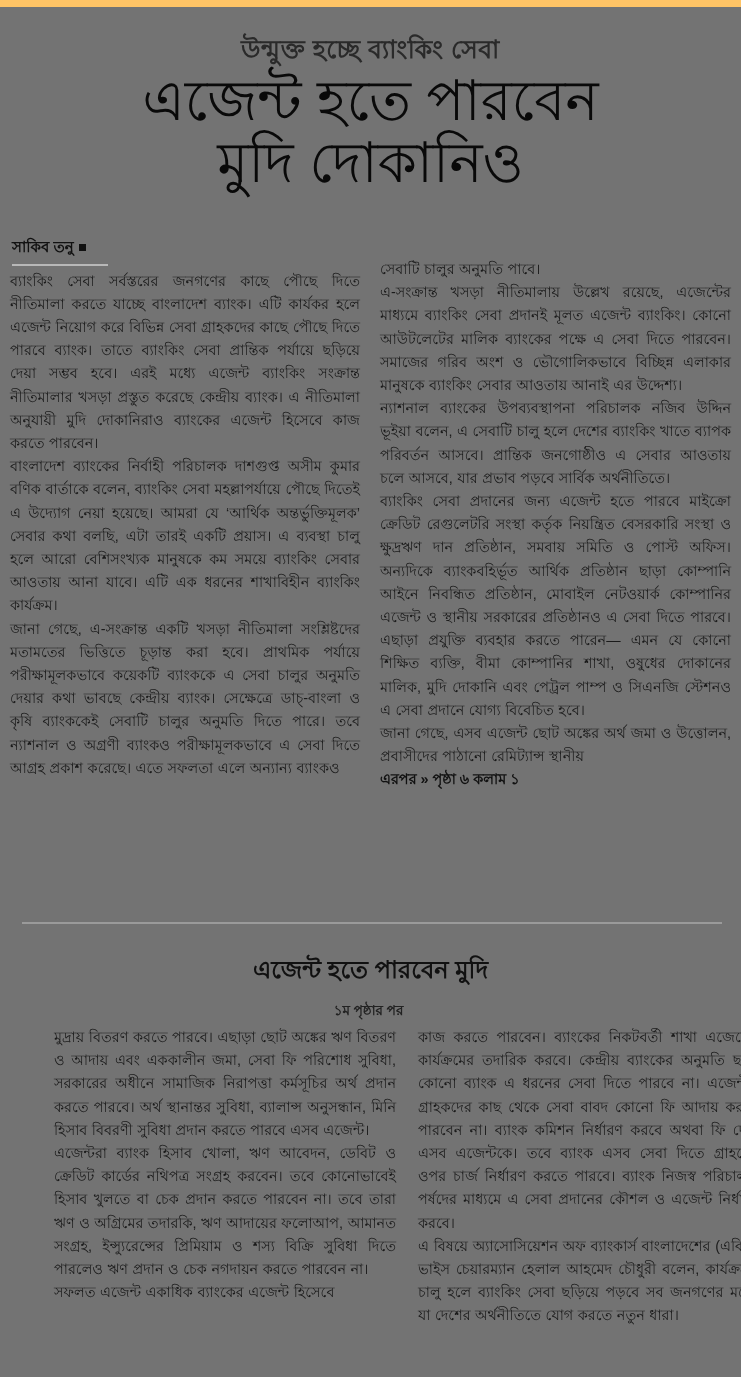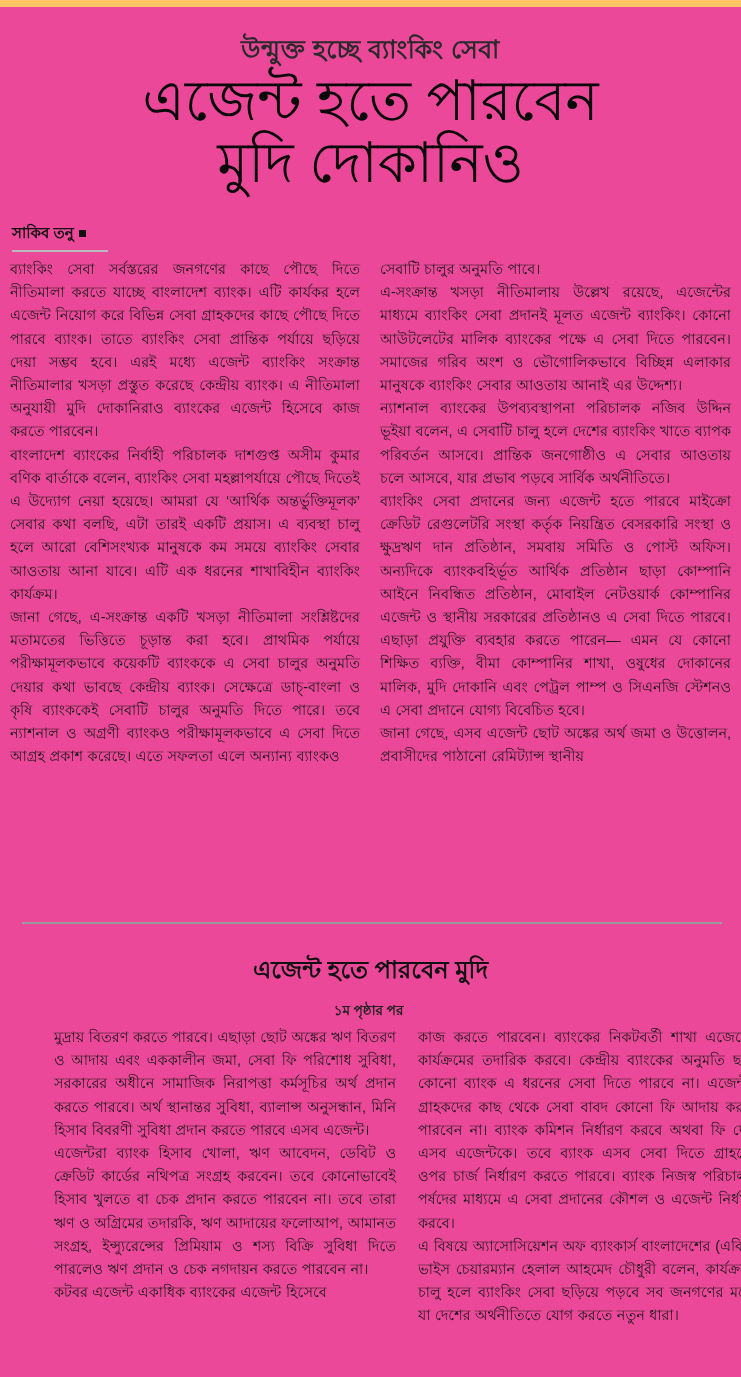--- a/index.html
+++ b/index.html
@@ -10,21 +10,21 @@
   }
   body {
     font-family: "Liberation Serif", "DejaVu Serif", serif;
     color: #111111;
   }
   .page {
     position: relative;
     width: 741px;
     height: 1377px;
     margin: 0 auto;
-    background: #ec4899;
+    background: #737373;
     overflow: hidden;
     box-sizing: border-box;
   }
 
   
   .top-band {
     position: absolute;
     top: 0;
     left: 0;
     width: 741px;
@@ -61,21 +61,21 @@
     margin: 6px 22px 0 22px;
     letter-spacing: 0px;
   }
   .headline-line {
     display: block;
     white-space: nowrap;
   }
 
   
   .byline-wrap {
-    margin: 26px 0 0 12px;
+    margin: 40px 0 0 12px;
     width: 110px;
   }
   .byline {
     font-family: "Liberation Sans", "DejaVu Sans", sans-serif;
     font-size: 15px;
     font-weight: 700;
     color: #111;
     display: flex;
     align-items: center;
     gap: 5px;
@@ -219,35 +219,36 @@
       <p class="body">ব্যাংকিং সেবা সর্বস্তরের জনগণের কাছে পৌছে দিতে নীতিমালা করতে যাচ্ছে বাংলাদেশ ব্যাংক। এটি কার্যকর হলে এজেন্ট নিয়োগ করে বিভিন্ন সেবা গ্রাহকদের কাছে পৌছে দিতে পারবে ব্যাংক। তাতে ব্যাংকিং সেবা প্রান্তিক পর্যায়ে ছড়িয়ে দেয়া সম্ভব হবে। এরই মধ্যে এজেন্ট ব্যাংকিং সংক্রান্ত নীতিমালার খসড়া প্রস্তুত করেছে কেন্দ্রীয় ব্যাংক। এ নীতিমালা অনুযায়ী মুদি দোকানিরাও ব্যাংকের এজেন্ট হিসেবে কাজ করতে পারবেন।</p>
       <p class="body">বাংলাদেশ ব্যাংকের নির্বাহী পরিচালক দাশগুপ্ত অসীম কুমার বণিক বার্তাকে বলেন, ব্যাংকিং সেবা মহল্লাপর্যায়ে পৌছে দিতেই এ উদ্যোগ নেয়া হয়েছে। আমরা যে ‘আর্থিক অন্তর্ভুক্তিমূলক’ সেবার কথা বলছি, এটা তারই একটি প্রয়াস। এ ব্যবস্থা চালু হলে আরো বেশিসংখ্যক মানুষকে কম সময়ে ব্যাংকিং সেবার আওতায় আনা যাবে। এটি এক ধরনের শাখাবিহীন ব্যাংকিং কার্যক্রম।</p>
       <p class="body">জানা গেছে, এ-সংক্রান্ত একটি খসড়া নীতিমালা সংশ্লিষ্টদের মতামতের ভিত্তিতে চূড়ান্ত করা হবে। প্রাথমিক পর্যায়ে পরীক্ষামূলকভাবে কয়েকটি ব্যাংককে এ সেবা চালুর অনুমতি দেয়ার কথা ভাবছে কেন্দ্রীয় ব্যাংক। সেক্ষেত্রে ডাচ্-বাংলা ও কৃষি ব্যাংককেই সেবাটি চালুর অনুমতি দিতে পারে। তবে ন্যাশনাল ও অগ্রণী ব্যাংকও পরীক্ষামূলকভাবে এ সেবা দিতে আগ্রহ প্রকাশ করেছে। এতে সফলতা এলে অন্যান্য ব্যাংকও</p>
     </div>
     <div class="col right">
       <p class="body">সেবাটি চালুর অনুমতি পাবে।</p>
       <p class="body">এ-সংক্রান্ত খসড়া নীতিমালায় উল্লেখ রয়েছে, এজেন্টের মাধ্যমে ব্যাংকিং সেবা প্রদানই মূলত এজেন্ট ব্যাংকিং। কোনো আউটলেটের মালিক ব্যাংকের পক্ষে এ সেবা দিতে পারবেন। সমাজের গরিব অংশ ও ভৌগোলিকভাবে বিচ্ছিন্ন এলাকার মানুষকে ব্যাংকিং সেবার আওতায় আনাই এর উদ্দেশ্য।</p>
       <p class="body">ন্যাশনাল ব্যাংকের উপব্যবস্থাপনা পরিচালক নজিব উদ্দিন ভূইয়া বলেন, এ সেবাটি চালু হলে দেশের ব্যাংকিং খাতে ব্যাপক পরিবর্তন আসবে। প্রান্তিক জনগোষ্ঠীও এ সেবার আওতায় চলে আসবে, যার প্রভাব পড়বে সার্বিক অর্থনীতিতে।</p>
       <p class="body">ব্যাংকিং সেবা প্রদানের জন্য এজেন্ট হতে পারবে মাইক্রো ক্রেডিট রেগুলেটরি সংস্থা কর্তৃক নিয়ন্ত্রিত বেসরকারি সংস্থা ও ক্ষুদ্রঋণ দান প্রতিষ্ঠান, সমবায় সমিতি ও পোস্ট অফিস। অন্যদিকে ব্যাংকবহির্ভূত আর্থিক প্রতিষ্ঠান ছাড়া কোম্পানি আইনে নিবন্ধিত প্রতিষ্ঠান, মোবাইল নেটওয়ার্ক কোম্পানির এজেন্ট ও স্থানীয় সরকারের প্রতিষ্ঠানও এ সেবা দিতে পারবে। এছাড়া প্রযুক্তি ব্যবহার করতে পারেন— এমন যে কোনো শিক্ষিত ব্যক্তি, বীমা কোম্পানির শাখা, ওষুধের দোকানের মালিক, মুদি দোকানি এবং পেট্রল পাম্প ও সিএনজি স্টেশনও এ সেবা প্রদানে যোগ্য বিবেচিত হবে।</p>
       <p class="body">জানা গেছে, এসব এজেন্ট ছোট অঙ্কের অর্থ জমা ও উত্তোলন, প্রবাসীদের পাঠানো রেমিট্যান্স স্থানীয়</p>
+      <p class="jump-note">এরপর » পৃষ্ঠা ৬ কলাম ১</p>
     </div>
   </div>
 
   <div class="section-rule" style="background: rgb(154, 154, 154);"></div>
 
   <div class="article-cont">
     <div class="headline2">এজেন্ট হতে পারবেন মুদি</div>
     <div class="subhead2">১ম পৃষ্ঠার পর</div>
   </div>
 
   <div class="cols-cont">
     <div class="col-c">
       <p class="body">মুদ্রায় বিতরণ করতে পারবে। এছাড়া ছোট অঙ্কের ঋণ বিতরণ ও আদায় এবং এককালীন জমা, সেবা ফি পরিশোধ সুবিধা, সরকারের অধীনে সামাজিক নিরাপত্তা কর্মসূচির অর্থ প্রদান করতে পারবে। অর্থ স্থানান্তর সুবিধা, ব্যালান্স অনুসন্ধান, মিনি হিসাব বিবরণী সুবিধা প্রদান করতে পারবে এসব এজেন্ট।</p>
       <p class="body">এজেন্টরা ব্যাংক হিসাব খোলা, ঋণ আবেদন, ডেবিট ও ক্রেডিট কার্ডের নথিপত্র সংগ্রহ করবেন। তবে কোনোভাবেই হিসাব খুলতে বা চেক প্রদান করতে পারবেন না। তবে তারা ঋণ ও অগ্রিমের তদারকি, ঋণ আদায়ের ফলোআপ, আমানত সংগ্রহ, ইন্স্যুরেন্সের প্রিমিয়াম ও শস্য বিক্রি সুবিধা দিতে পারলেও ঋণ প্রদান ও চেক নগদায়ন করতে পারবেন না।</p>
-      <p class="body">কটবর এজেন্ট একাধিক ব্যাংকের এজেন্ট হিসেবে</p>
+      <p class="body">সফলত এজেন্ট একাধিক ব্যাংকের এজেন্ট হিসেবে</p>
     </div>
     <div class="col-c">
       <p class="body">কাজ করতে পারবেন। ব্যাংকের নিকটবর্তী শাখা এজেন্টের কার্যক্রমের তদারিক করবে। কেন্দ্রীয় ব্যাংকের অনুমতি ছাড়া কোনো ব্যাংক এ ধরনের সেবা দিতে পারবে না। এজেন্টরা গ্রাহকদের কাছ থেকে সেবা বাবদ কোনো ফি আদায় করতে পারবেন না। ব্যাংক কমিশন নির্ধারণ করবে অথবা ফি দেবে এসব এজেন্টকে। তবে ব্যাংক এসব সেবা দিতে গ্রাহকের ওপর চার্জ নির্ধারণ করতে পারবে। ব্যাংক নিজস্ব পরিচালনা পর্ষদের মাধ্যমে এ সেবা প্রদানের কৌশল ও এজেন্ট নির্ধারণ করবে।</p>
       <p class="body">এ বিষয়ে অ্যাসোসিয়েশন অফ ব্যাংকার্স বাংলাদেশের (এবিবি) ভাইস চেয়ারম্যান হেলাল আহমেদ চৌধুরী বলেন, কার্যক্রমটি চালু হলে ব্যাংকিং সেবা ছড়িয়ে পড়বে সব জনগণের মধ্যে, যা দেশের অর্থনীতিতে যোগ করতে নতুন ধারা।</p>
     </div>
   </div>
 
 </div>
 
 </body></html>

